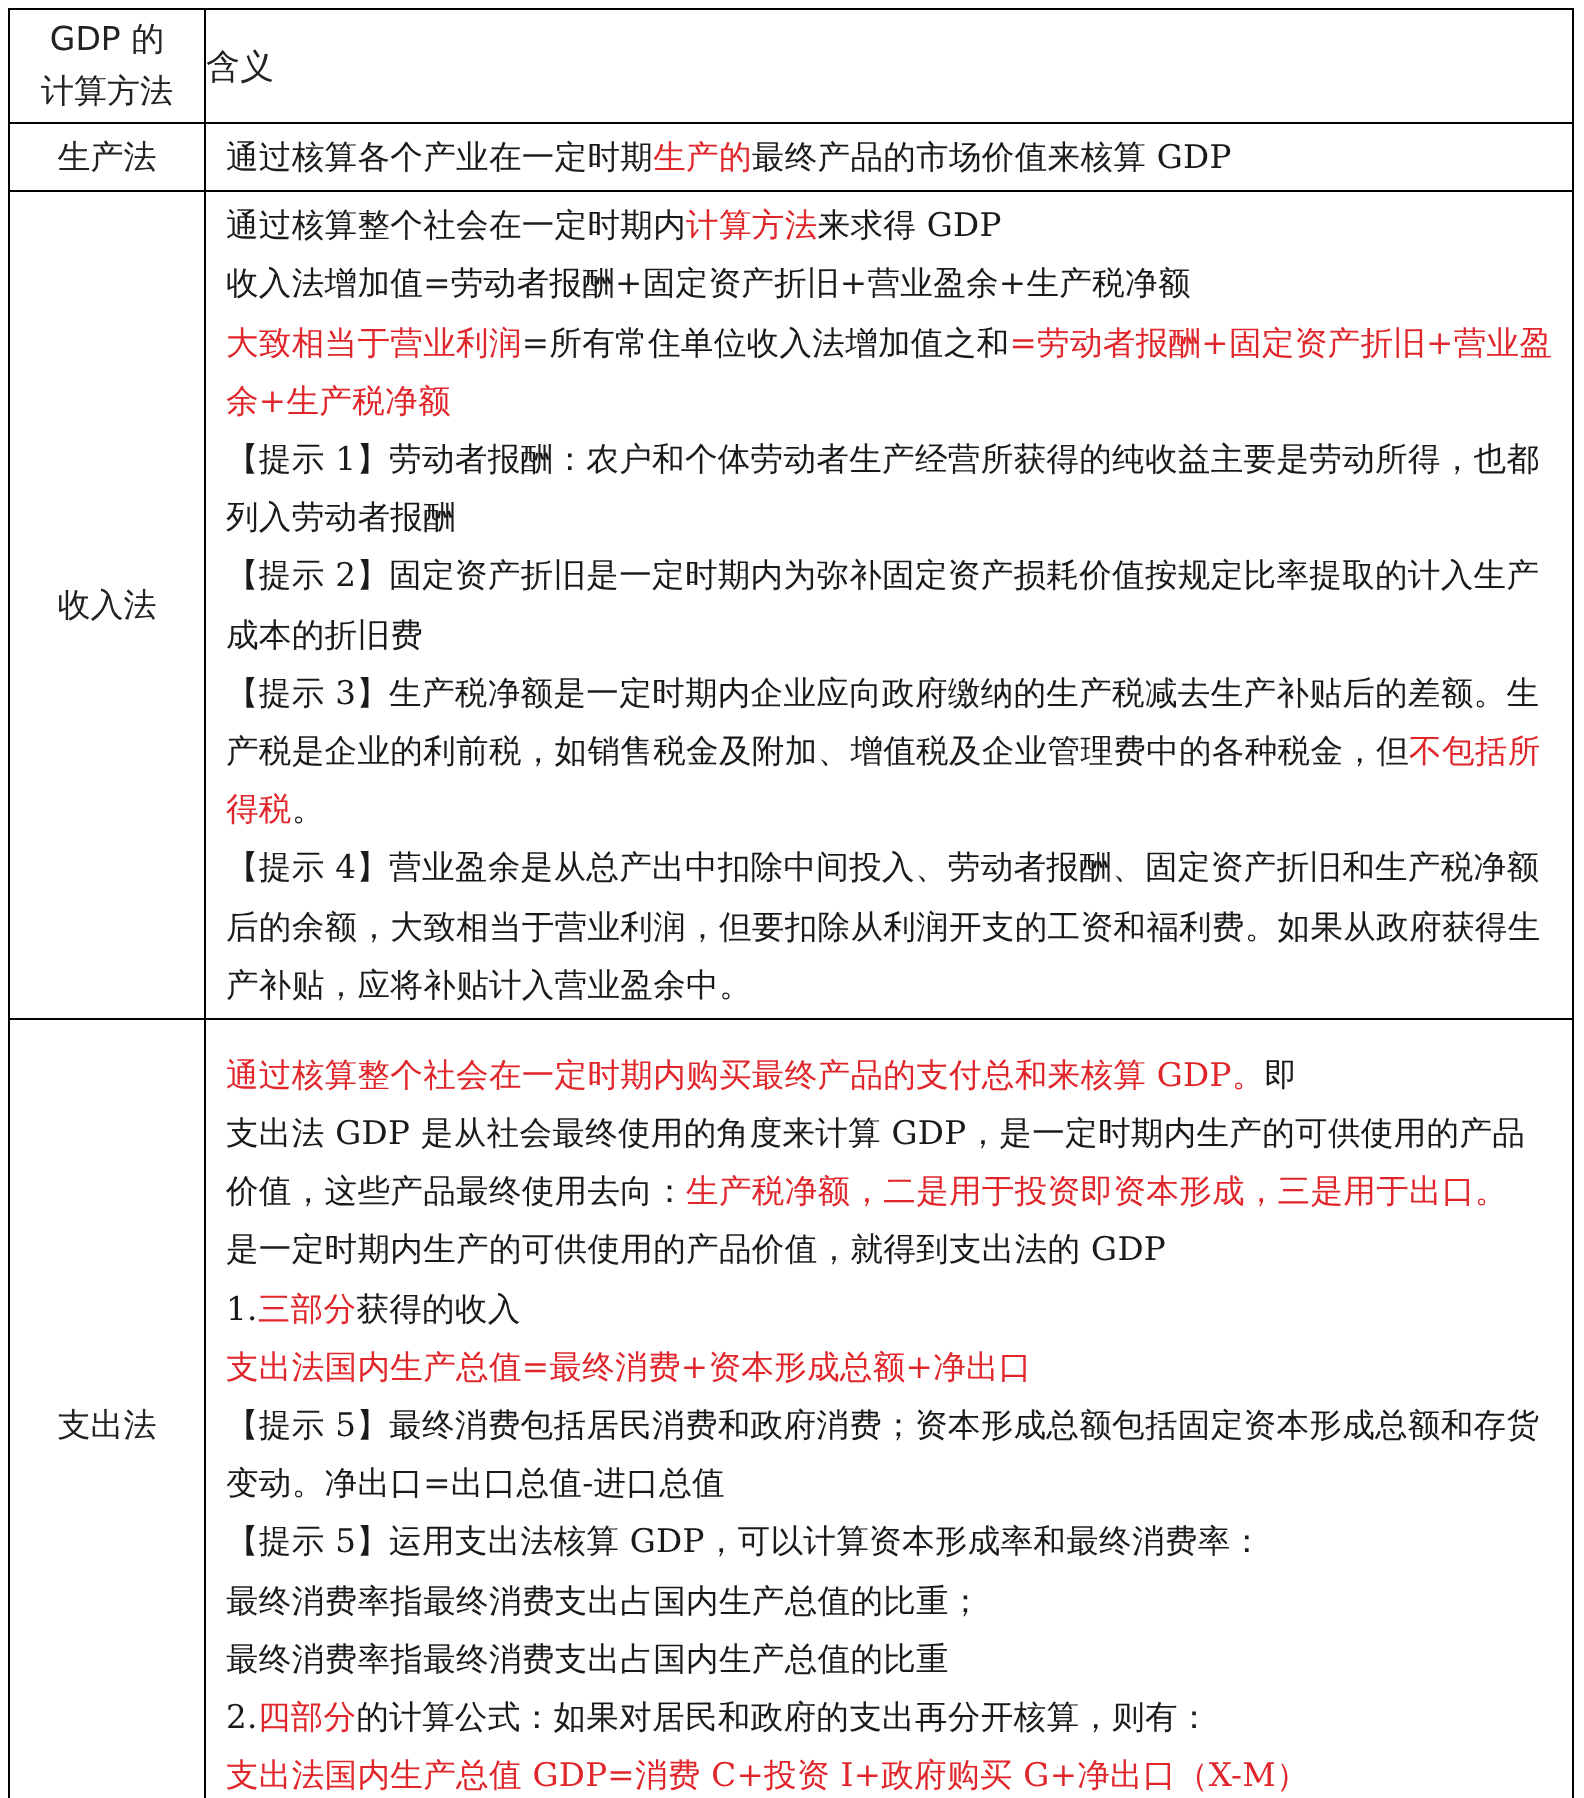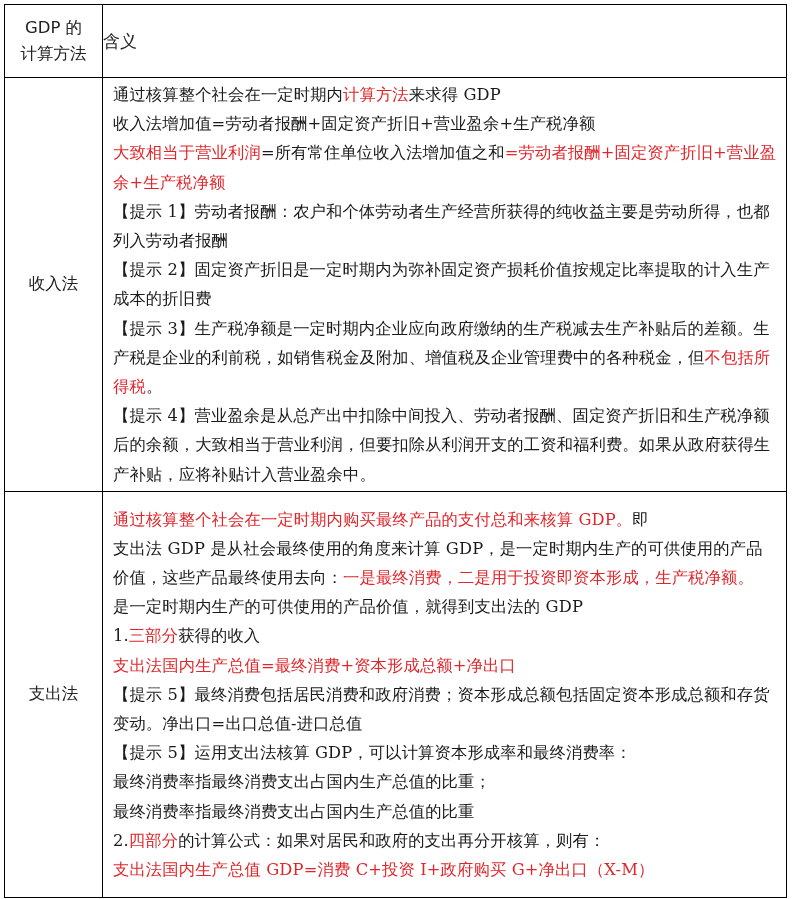--- a/index.html
+++ b/index.html
@@ -18,44 +18,50 @@
 </style>
 </head>
 <body>
 
 <table class="gdp">
   <colgroup>
       <col class="c1">
       <col class="c2">
     </colgroup>
   <tbody>
-      <tr style="height:73px;">
+      <tr style="height:57px;">
     <td class="method">
       <span class="line">GDP 的</span>
       <span class="line">计算方法</span>
     </td>
     <td class="hdr-meaning">含义</td>
+  </tr>
+  <tr style="height:29px;">
+    <td class="method">生产法</td>
+    <td class="content">
+          <span class="line"><span class="seg black">通过核算各个产业在一定时期</span><span class="seg red">生产的</span><span class="seg black">最终产品的市场价值来核算 GDP</span></span>
+        </td>
   </tr>
   <tr style="height:400px;">
     <td class="method">收入法</td>
     <td class="content">
           <span class="line"><span class="seg black">通过核算整个社会在一定时期内</span><span class="seg red">计算方法</span><span class="seg black">来求得 GDP</span></span>
           <span class="line"><span class="seg black">收入法增加值=劳动者报酬+固定资产折旧+营业盈余+生产税净额</span></span>
           <span class="line"><span class="seg red">大致相当于营业利润</span><span class="seg black">=所有常住单位收入法增加值之和</span><span class="seg red">=劳动者报酬+固定资产折旧+营业盈余+生产税净额</span></span>
           <span class="line"><span class="seg black">【提示 1】劳动者报酬：农户和个体劳动者生产经营所获得的纯收益主要是劳动所得，也都列入劳动者报酬</span></span>
           <span class="line"><span class="seg black">【提示 2】固定资产折旧是一定时期内为弥补固定资产损耗价值按规定比率提取的计入生产成本的折旧费</span></span>
           <span class="line"><span class="seg black">【提示 3】生产税净额是一定时期内企业应向政府缴纳的生产税减去生产补贴后的差额。生产税是企业的利前税，如销售税金及附加、增值税及企业管理费中的各种税金，但</span><span class="seg red">不包括所得税</span><span class="seg black">。</span></span>
           <span class="line"><span class="seg black">【提示 4】营业盈余是从总产出中扣除中间投入、劳动者报酬、固定资产折旧和生产税净额后的余额，大致相当于营业利润，但要扣除从利润开支的工资和福利费。如果从政府获得生产补贴，应将补贴计入营业盈余中。</span></span>
         </td>
   </tr>
   <tr style="height:406px;">
     <td class="method">支出法</td>
     <td class="content">
           <span class="line"><span class="seg red">通过核算整个社会在一定时期内购买最终产品的支付总和来核算 GDP。</span><span class="seg black">即</span></span>
-          <span class="line"><span class="seg black">支出法 GDP 是从社会最终使用的角度来计算 GDP，是一定时期内生产的可供使用的产品价值，这些产品最终使用去向：</span><span class="seg red">一是最终消费，二是用于投资即资本形成，生产税净额。</span></span>
+          <span class="line"><span class="seg black">支出法 GDP 是从社会最终使用的角度来计算 GDP，是一定时期内生产的可供使用的产品价值，这些产品最终使用去向：</span><span class="seg red">生产税净额，二是用于投资即资本形成，三是用于出口。</span></span>
           <span class="line"><span class="seg black">是一定时期内生产的可供使用的产品价值，就得到支出法的 GDP</span></span>
           <span class="line"><span class="seg black">1.</span><span class="seg red">三部分</span><span class="seg black">获得的收入</span></span>
           <span class="line"><span class="seg red">支出法国内生产总值=最终消费+资本形成总额+净出口</span></span>
           <span class="line"><span class="seg black">【提示 5】最终消费包括居民消费和政府消费；资本形成总额包括固定资本形成总额和存货变动。净出口=出口总值-进口总值</span></span>
           <span class="line"><span class="seg black">【提示 5】运用支出法核算 GDP，可以计算资本形成率和最终消费率：</span></span>
           <span class="line"><span class="seg black">最终消费率指最终消费支出占国内生产总值的比重；</span></span>
           <span class="line"><span class="seg black">最终消费率指最终消费支出占国内生产总值的比重</span></span>
           <span class="line"><span class="seg black">2.</span><span class="seg red">四部分</span><span class="seg black">的计算公式：如果对居民和政府的支出再分开核算，则有：</span></span>
           <span class="line"><span class="seg red">支出法国内生产总值 GDP=消费 C+投资 I+政府购买 G+净出口（X-M）</span></span>
         </td>

